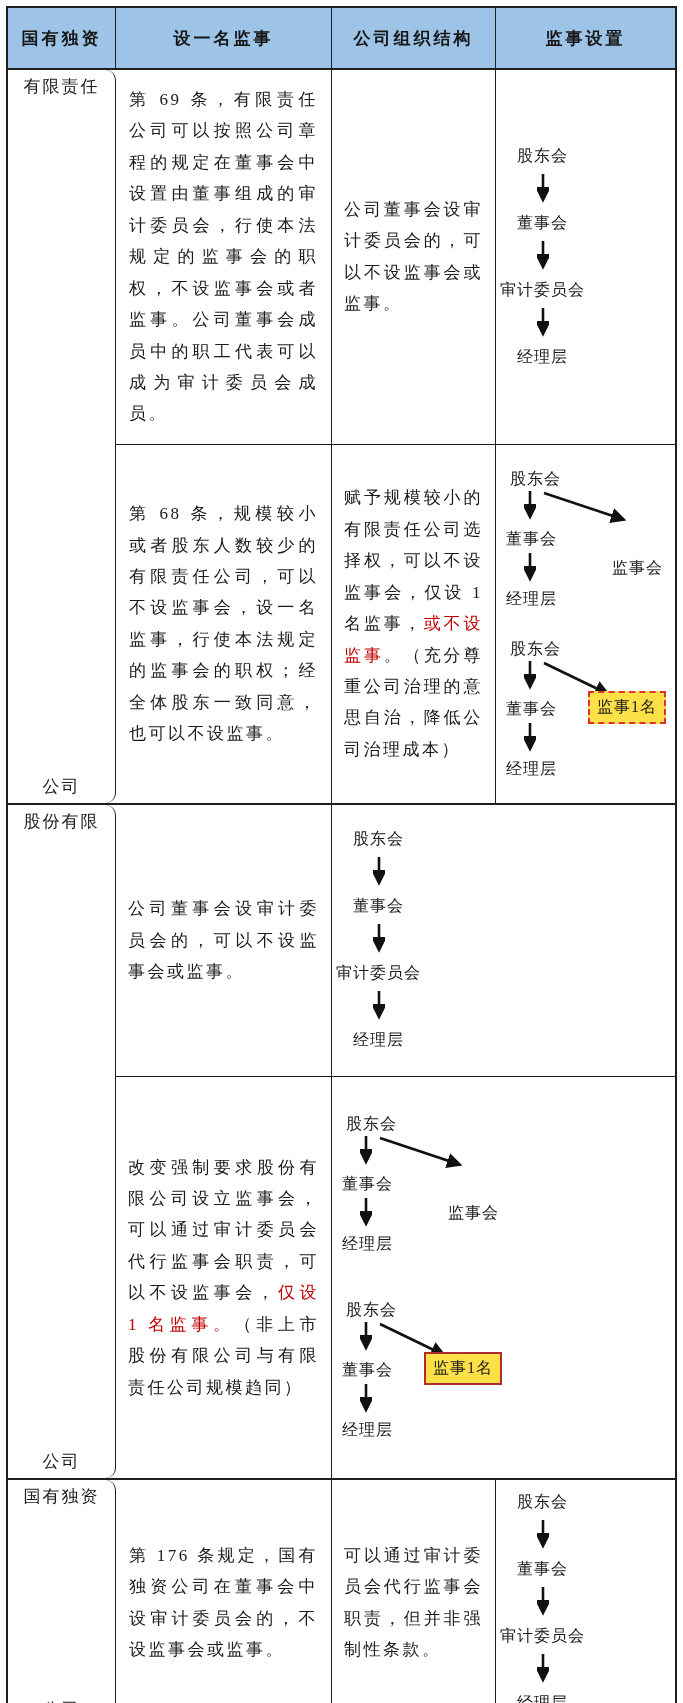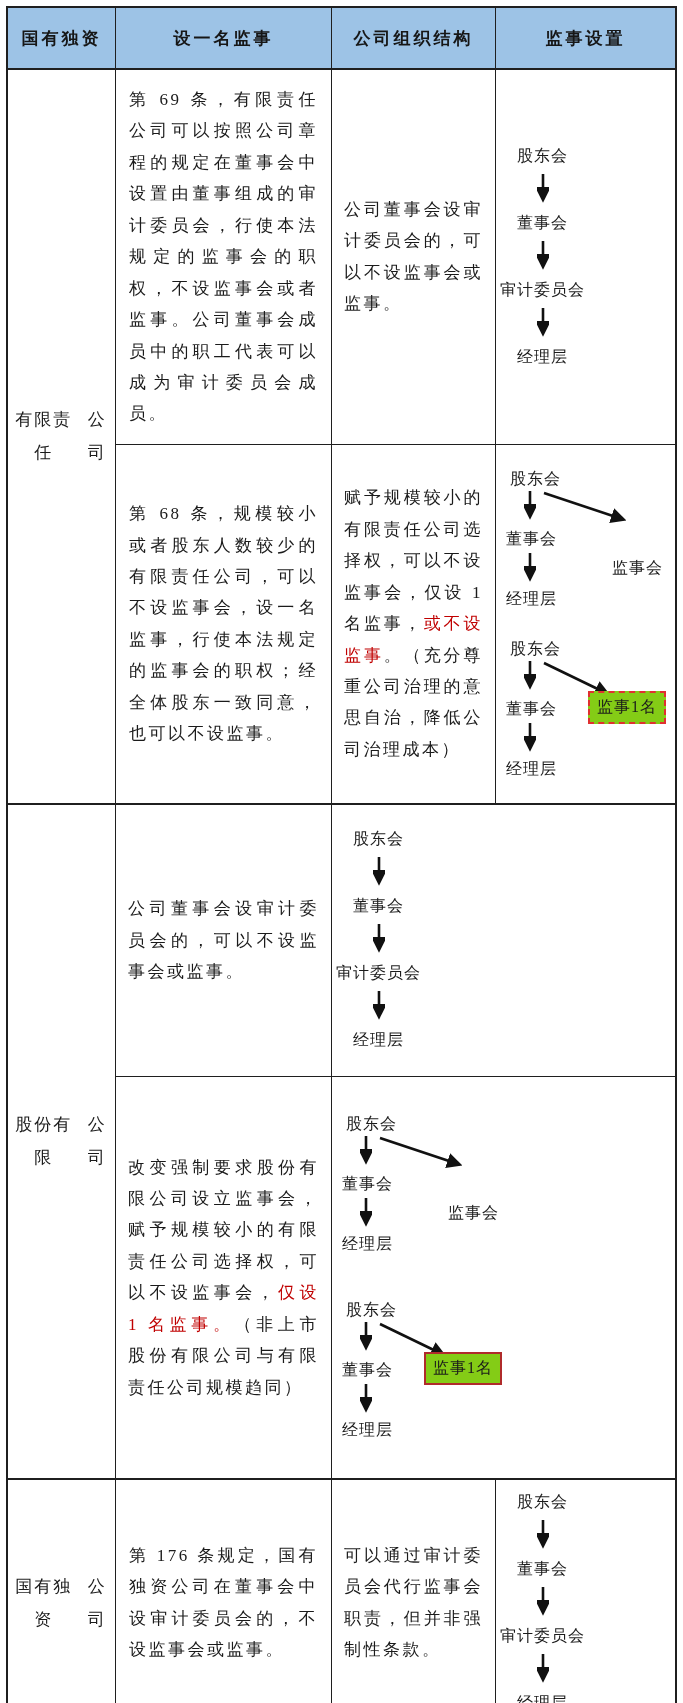--- a/index.html
+++ b/index.html
@@ -29,24 +29,25 @@
     color: #161616;
     border-right: 1px solid #1f1f1f;
   }
   .th:last-child { border-right: none; }
   
   .section { display: flex; border-bottom: 2px solid #1f1f1f; }
   .section:last-child { border-bottom: none; }
   .type-cell {
     width: 108px; flex: 0 0 108px;
     border-right: 1px solid #1f1f1f;
-    display: flex; 
+    display: flex; flex-direction: column;
     align-items: center; justify-content: space-between;
     font-size: 17px; letter-spacing: 2px; line-height: 1.95;
     text-align: center;
+    border-radius: 10px;
   }
   .sub { flex: 1; display: flex; flex-direction: column; }
   .subrow {
     display: grid;
     grid-template-columns: 216px 164px 1fr;
     border-bottom: 1px solid #1f1f1f;
   }
   .subrow:last-child { border-bottom: none; }
   .r1 { min-height: 340px; }
   .r2 { min-height: 358px; }
@@ -79,21 +80,21 @@
   .org-branch .n-top    { position: absolute; left: 10px; top: 0; }
   .org-branch .a1       { position: absolute; left: 24px; top: 22px; }
   .org-branch .arrd     { position: absolute; left: 42px; top: 22px; display: block; }
   .org-branch .n-left   { position: absolute; left: 6px;  top: 60px; }
   .org-branch .n-right  { position: absolute; left: 112px; top: 60px; margin-top: 29px; }
   .org-branch .a2       { position: absolute; left: 24px; top: 84px; }
   .org-branch .n-bottom { position: absolute; left: 6px;  top: 120px; }
   .sup-box {
     position: absolute; left: 88px; top: 52px;
     padding: 4px 7px; font-size: 16px; letter-spacing: 1px;
-    white-space: nowrap; background: #84cc16;
+    white-space: nowrap; background: #fde047;
   }
   .sup-box.dashed { border: 2px dashed #E03030; }
   .sup-box.solid  { border: 2px solid  #B02B2B; }
 </style>
 </head>
 <body>
 
 <svg width="0" height="0" style="position:absolute">
   <defs>
     <marker id="ah" viewBox="0 0 10 10" markerWidth="6" markerHeight="6" refX="7" refY="5" orient="auto">
@@ -217,21 +218,21 @@
             <svg class="arrv">
                 <line x1="6" y1="0" x2="6" y2="24" stroke="#111" stroke-width="2.6" marker-end="url(#ah)"></line>
               </svg>
             <span class="onode">经理层</span>
           </div>
         </div>
       </div>
 
       <div class="subrow r4">
         <div class="cell sup-cell">
-          <div class="cell-text"><span>改变强制要求股份有限公司设立监事会，赋予规模较小的有限责任公司选择权，可以不设监事会，</span><span class="red">仅设 1 名监事。</span><span>（非上市股份有限公司与有限责任公司规模趋同）</span></div>
+          <div class="cell-text"><span>改变强制要求股份有限公司设立监事会，可以通过审计委员会代行监事会职责，可以不设监事会，</span><span class="red">仅设 1 名监事。</span><span>（非上市股份有限公司与有限责任公司规模趋同）</span></div>
         </div>
         <div class="cell org-cell">
           <div class="org-stack gap-lg">
 
             <div class="org-branch">
               <span class="onode n-top">股东会</span>
               <svg class="arrv a1">
                   <line x1="6" y1="0" x2="6" y2="24" stroke="#111" stroke-width="2.6" marker-end="url(#ah)"></line>
                 </svg>
               <svg class="arrd" width="92" height="38">

